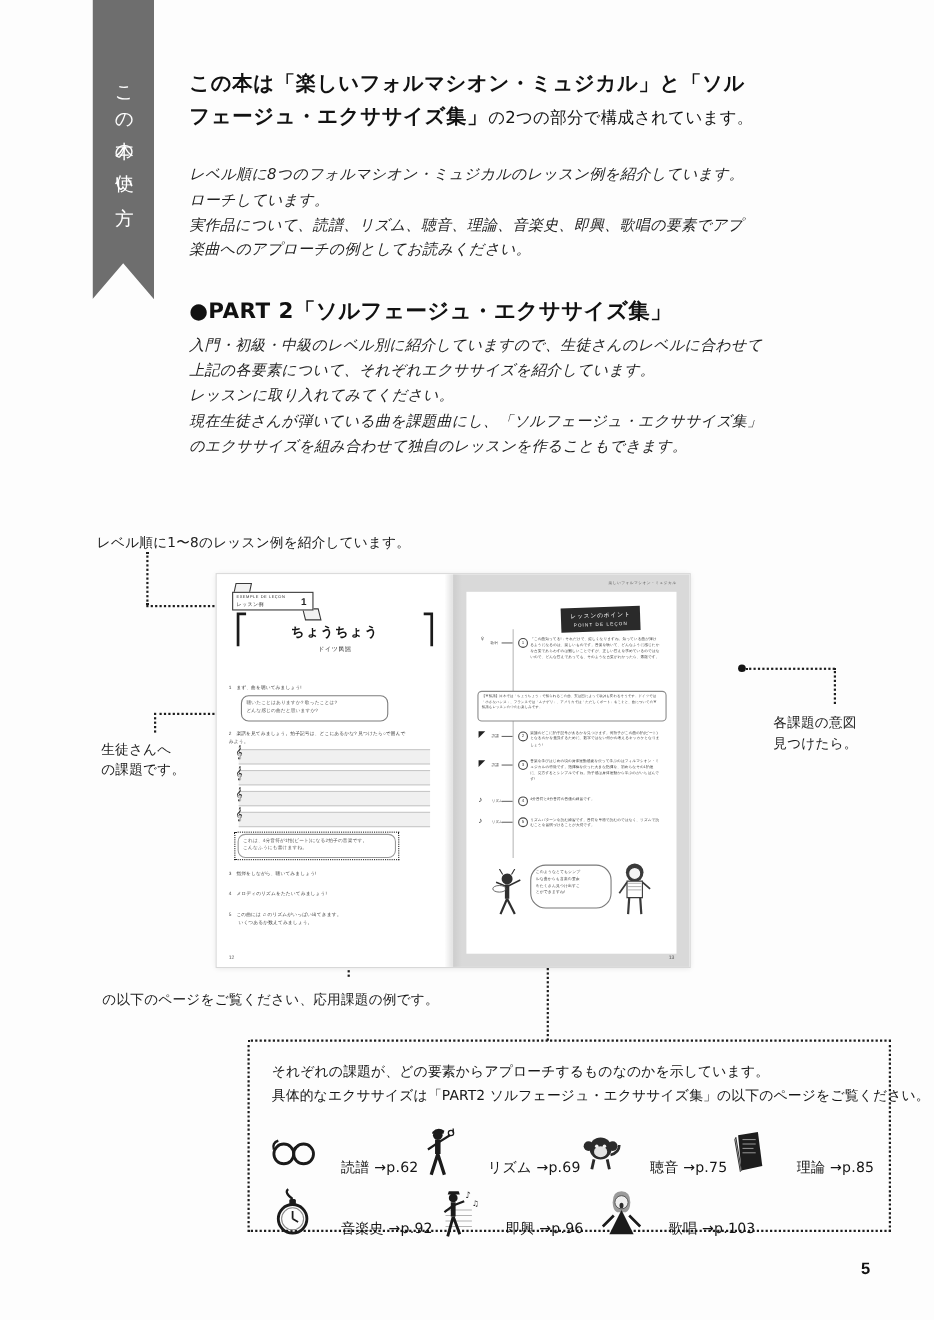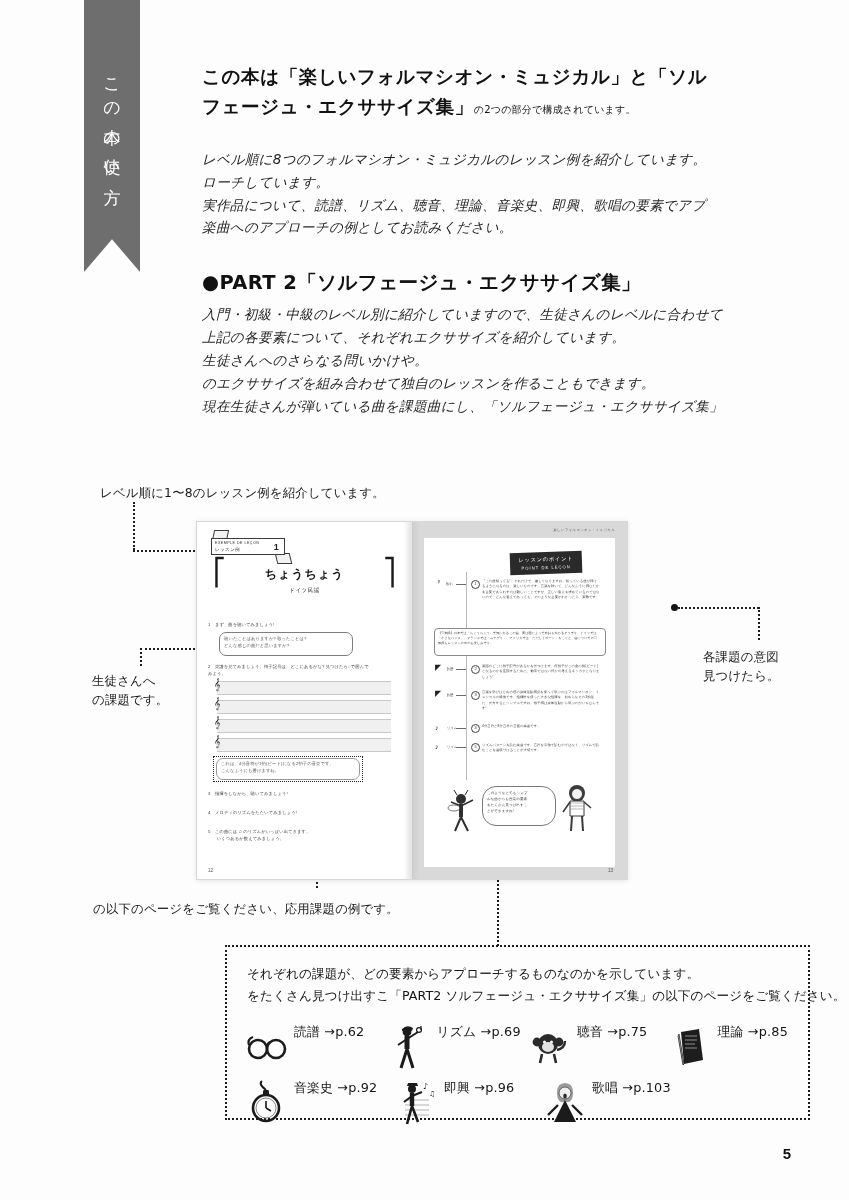--- a/index.html
+++ b/index.html
@@ -43,36 +43,36 @@
     letter-spacing: 5px;
     line-height: 1;
     font-family: "DejaVu Sans", "Liberation Sans", sans-serif;
     margin-top: -26px;
     white-space: nowrap;
   }
 
   
   .content {
     position: absolute;
-    left: 202px;
+    left: 172px;
     top: 62px;
     width: 600px;
   }
 
   .lead {
     font-size: 18.5px;
     line-height: 1.62;
     letter-spacing: 0.6px;
     font-weight: 700;
     color: #121212;
     margin: 0 0 26px 0;
     font-family: "DejaVu Sans", "Liberation Sans", sans-serif;
   }
   .lead .small {
-    font-size: 10px;
+    font-size: 15px;
     font-weight: 400;
     letter-spacing: 0.2px;
   }
 
   .part-block {
     margin-bottom: 22px;
   }
   .part-head {
     font-size: 19.5px;
     font-weight: 700;
@@ -95,21 +95,21 @@
   
   .anno {
     position: absolute;
     font-size: 12.4px;
     line-height: 1.5;
     letter-spacing: 0.2px;
     color: #1a1a1a;
     font-family: "DejaVu Sans", "Liberation Sans", sans-serif;
     white-space: nowrap;
   }
-  #anno-top    { left: 100px; top: 484px; }
+  #anno-top    { left: 88px; top: 484px; }
   #anno-left   { left: 92px;  top: 672px; text-align: left; }
   #anno-right  { left: 703px; top: 648px; }
   #anno-bottom { left: 93px;  top: 900px; }
 
   
   .dline {
     position: absolute;
     background: transparent;
   }
   .dline.h {
@@ -330,22 +330,22 @@
   .legend-rows {
     margin-top: 13px;
   }
   .legend-row {
     display: flex;
     align-items: center;
     height: 56px;
   }
   .legend-item {
     display: flex;
-    align-items: flex-start;
-    gap: 7px;
+    align-items: flex-end;
+    gap: 23px;
   }
   .legend-item .glyph {
     width: 40px;
     height: 46px;
     display: flex;
     align-items: center;
     justify-content: center;
     flex: 0 0 auto;
   }
   .legend-item .cap {
@@ -389,23 +389,23 @@
         <div>実作品について、読譜、リズム、聴音、理論、音楽史、即興、歌唱の要素でアプ</div>
         <div>楽曲へのアプローチの例としてお読みください。</div>
       </div>
     </div>
 
     <div class="part-block" style="margin-top:30px;">
       <h2 class="part-head">●PART 2「ソルフェージュ・エクササイズ集」</h2>
       <div class="part-body">
         <div>入門・初級・中級のレベル別に紹介していますので、生徒さんのレベルに合わせて</div>
         <div>上記の各要素について、それぞれエクササイズを紹介しています。</div>
-        <div>生徒さんへのさらなる問いかけや。</div>
+        <div>レッスンに取り入れてみてください。</div>
+        <div>現在生徒さんが弾いている曲を課題曲にし、「ソルフェージュ・エクササイズ集」</div>
         <div>のエクササイズを組み合わせて独自のレッスンを作ることもできます。</div>
-        <div>現在生徒さんが弾いている曲を課題曲にし、「ソルフェージュ・エクササイズ集」</div>
       </div>
     </div>
   </div>
 
   <div class="anno" id="anno-top">レベル順に1〜8のレッスン例を紹介しています。</div>
   <div class="dline v" style="left:133px; top:502px; height:48px;"></div>
   <div class="dline h" style="left:133px; top:550px; width:82px;"></div>
   <div class="dot" style="left:212px; top:547px;"></div>
 
   <div class="anno" id="anno-left">
@@ -554,21 +554,21 @@
 
       </div>
       <div class="pg-num" style="right:14px;">13</div>
     </div>
 
     <div class="gutter-shadow"></div>
   </div>
 
   <div class="legend-box">
     <div class="legend-text">それぞれの課題が、どの要素からアプローチするものなのかを示しています。</div>
-    <div class="legend-text">をたくさん見つけ出すこ「PART2 ソルフェージュ・エクササイズ集」の以下のページをご覧ください。</div>
+    <div class="legend-text">具体的なエクササイズは「PART2 ソルフェージュ・エクササイズ集」の以下のページをご覧ください。</div>
 
     <div class="legend-rows">
 
       <div class="legend-row">
 
         <div class="legend-item" style="width:150px;">
           <span class="glyph">
             <svg width="40" height="26" viewBox="0 0 40 26">
               <circle cx="11" cy="15" r="9" fill="none" stroke="#1b1b1b" stroke-width="2.6"></circle>
               <circle cx="29" cy="15" r="9" fill="none" stroke="#1b1b1b" stroke-width="2.6"></circle>

